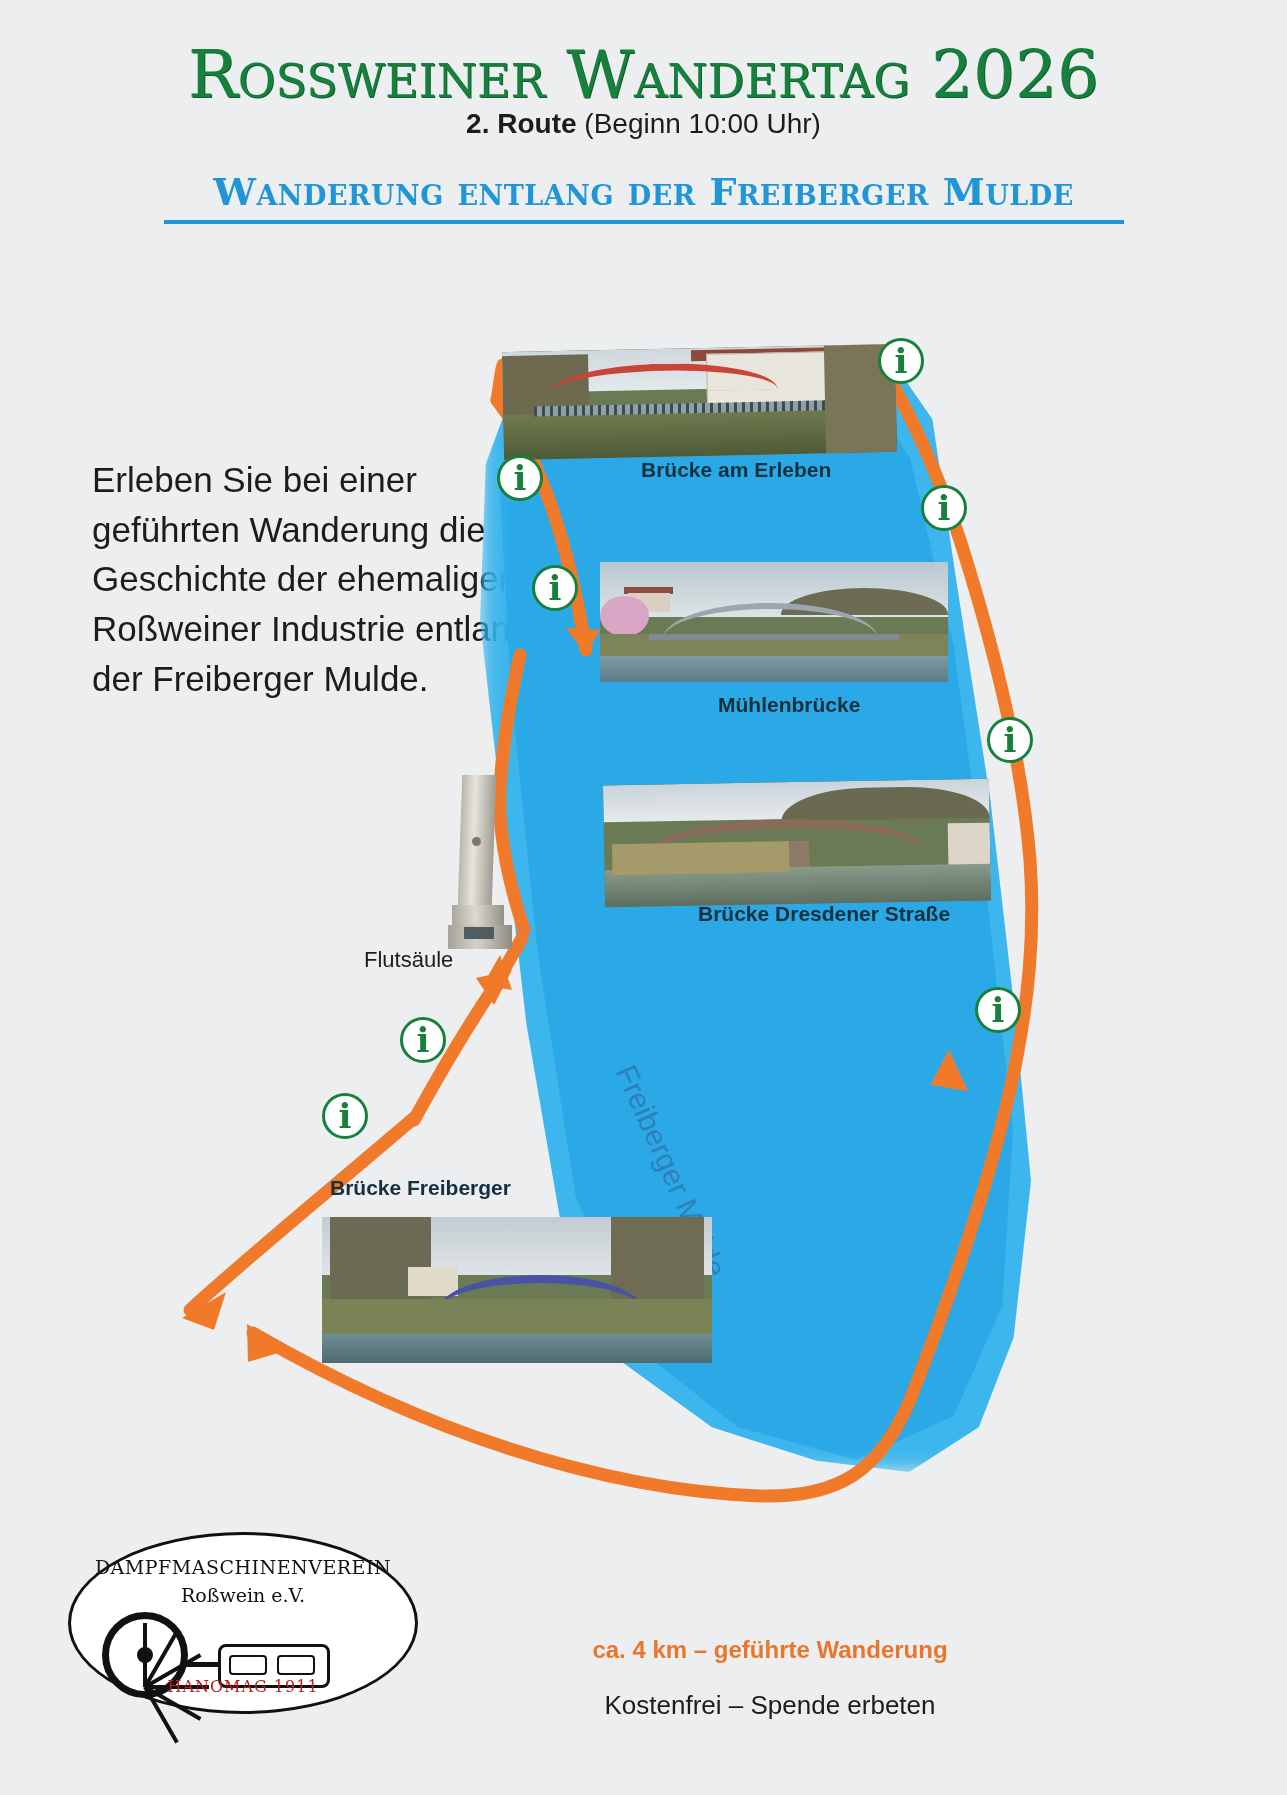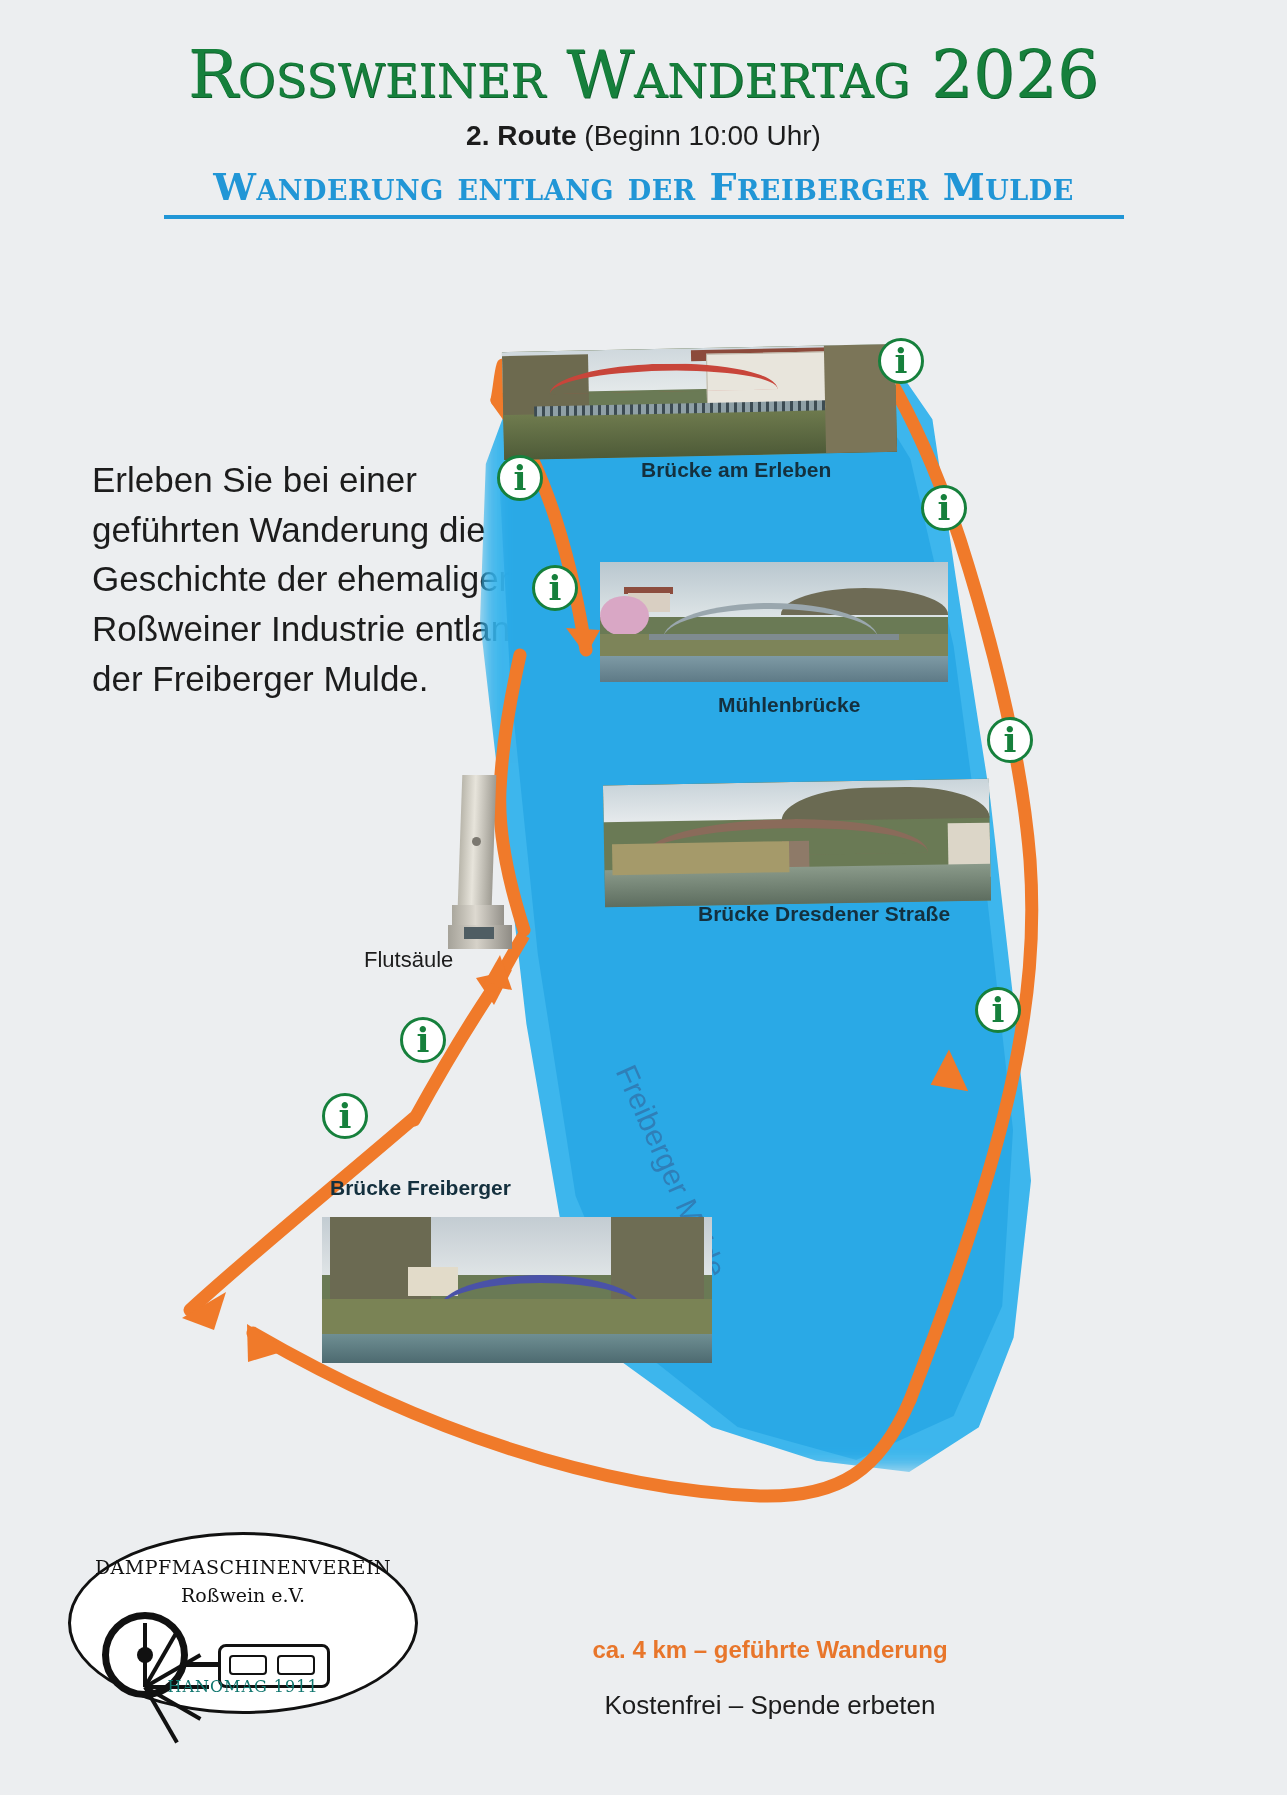--- a/index.html
+++ b/index.html
@@ -30,31 +30,31 @@
   #title-date {
     text-align: center;
     font-size: 42px;
     color: #1c1c1c;
     margin-top: 14px;
   }
   #title-route {
     text-align: center;
     font-size: 28px;
     color: #1c1c1c;
-    margin-top: 12px;
+    margin-top: 0;
   }
   #title-route b { font-weight: bold; }
   #title-sub {
     text-align: center;
     font-family: "DejaVu Serif", serif;
     font-weight: bold;
     font-size: 38px;
     color: #2196d6;
     font-variant: small-caps;
-    margin-top: 12px;
+    margin-top: 29px;
     letter-spacing: .5px;
   }
   #title-rule {
     width: 960px; height: 4px; background: #2196d6;
     margin: 6px auto 0 auto;
   }
 
   
   #intro {
     position: absolute;
@@ -264,21 +264,21 @@
     font-size: 19px; color:#111; letter-spacing: .5px;
   }
   #logo .t2 {
     position: absolute; top: 52px; left: 0; width: 100%;
     text-align: center; font-family:"DejaVu Serif", serif;
     font-size: 19px; color:#111;
   }
   #logo .t3 {
     position: absolute; bottom: 18px; left: 0; width: 100%;
     text-align: center; font-family:"DejaVu Serif", serif;
-    font-size: 16px; color:#0f766e; letter-spacing: 1px;
+    font-size: 16px; color:#b91c1c; letter-spacing: 1px;
   }
   #logo .wheel {
     position: absolute; left: 34px; top: 80px; width: 86px; height: 86px;
     border-radius: 50%; border: 7px solid #111;
   }
   #logo .spokes { position:absolute; inset:0; }
   #logo .spokes i {
     position:absolute; left: 50%; top: 4px; width: 4px; height: 64px;
     background:#111; transform-origin: 50% 100%; margin-left:-2px;
   }

